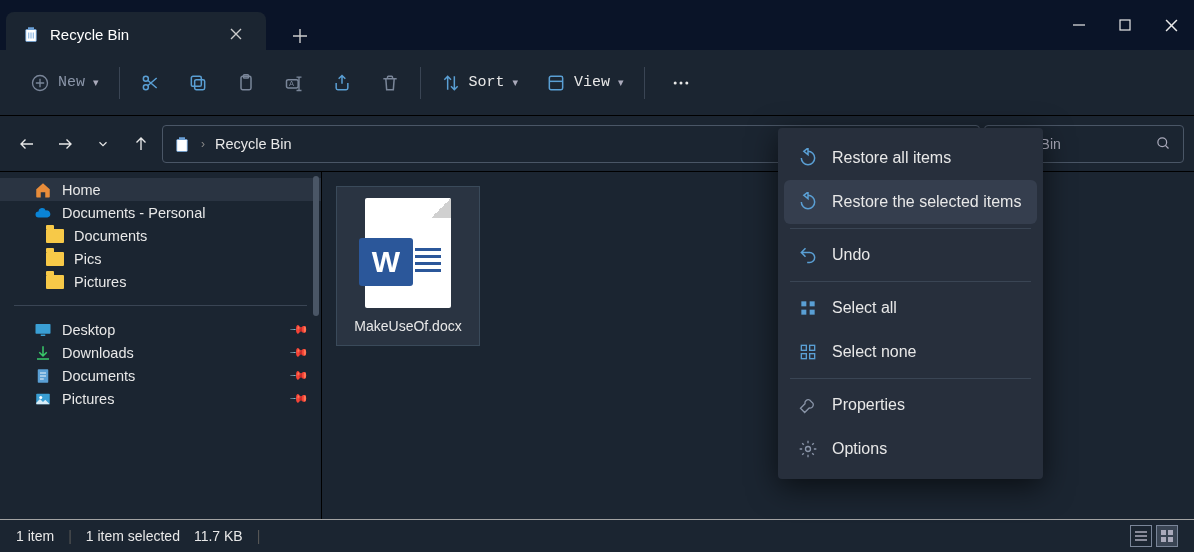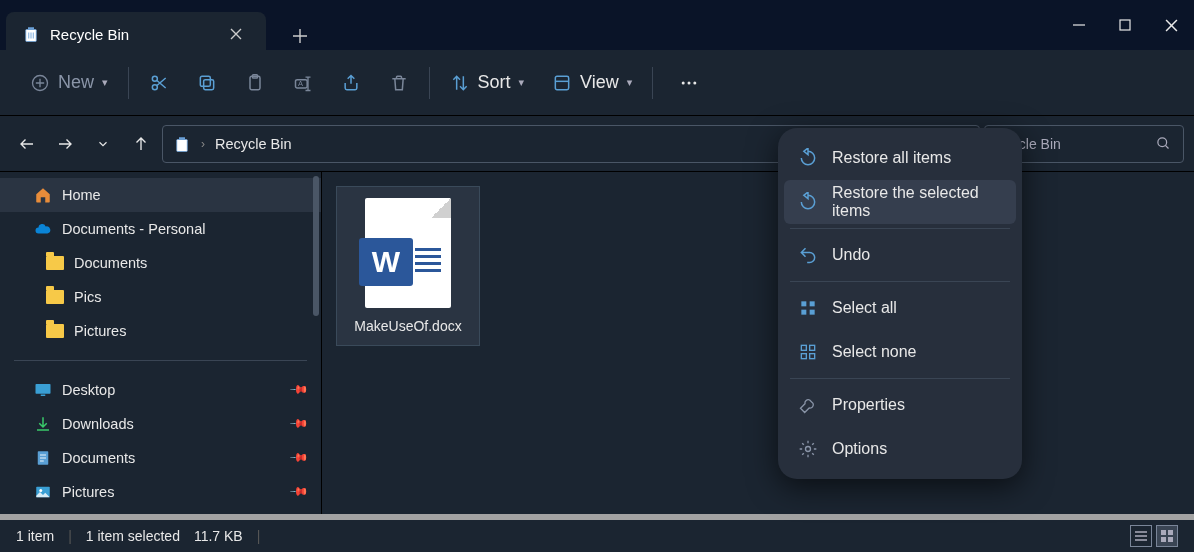--- a/index.html
+++ b/index.html
@@ -11,58 +11,58 @@
   .tab .bin-icon { width:18px; height:18px; }
   .tab-title { font-size:15px; color:#fff; }
   .tab-close { margin-left:auto; width:28px; height:28px; display:flex; align-items:center; justify-content:center; color:#ccc; border-radius:4px; }
   .new-tab { display:flex; align-items:center; justify-content:center; width:40px; height:40px; margin-left:14px; color:#ccc; font-size:18px; position:relative; top:6px; }
   .win-controls { display:flex; }
   .win-btn { width:46px; display:flex; align-items:center; justify-content:center; color:#e8e8e8; }
   
   .toolbar { height:66px; background:#1b2531; display:flex; align-items:center; gap:12px; padding:0 22px; border-bottom:1px solid #000; }
   .tbtn { display:flex; align-items:center; gap:8px; height:40px; padding:0 8px; color:#5a9fd4; border-radius:6px; }
   .tbtn.muted { color:#7a8699; }
-  .tbtn .lbl { color:#e8e8e8; font-size:18px; }
+  .tbtn .lbl { color:#e8e8e8; font-size:15px;font-family:Liberation Mono, monospace; }
   .divider { width:1px; height:32px; background:#3a4554; }
   .tbtn svg { width:20px; height:20px; }
   .chev { color:#aab; font-size:11px; }
   
   .navrow { height:56px; background:#1b2531; display:flex; align-items:center; padding:0 10px; gap:4px; border-bottom:1px solid #000; }
   .nav-arrow { width:34px; height:34px; display:flex; align-items:center; justify-content:center; color:#e8e8e8; }
   .addr { flex:1; height:38px; border:1px solid #4a5666; border-radius:4px; display:flex; align-items:center; gap:10px; padding:0 10px; background:#1b2531; }
   .addr .caret { color:#888; font-size:12px; }
   .addr .loc { font-size:14.5px; color:#e8e8e8; }
   .search { width:200px; height:38px; border:1px solid #4a5666; border-radius:4px; display:flex; align-items:center; justify-content:space-between; padding:0 12px; color:#aab; font-size:14px; }
   
   .body { display:flex; height:386px; background:#1b2531; }
   .sidebar { width:322px; background:#1b2531; border-right:1px solid #000; position:relative; padding-top:6px; }
-  .sb-item { display:flex; align-items:center; gap:10px; height:34px; padding:0 14px 0 34px; font-size:14.5px; color:#e8e8e8; }
+  .sb-item { display:flex; align-items:center; gap:10px; height:23px; padding:0 14px 0 34px; font-size:14.5px; color:#e8e8e8; }
   .sb-item.indent { padding-left:46px; }
   .sb-item.active { background:#2a3442; }
   .sb-item .fold { width:18px; height:14px; background:#f7c948; border-radius:1px; position:relative; }
   .sb-item .fold::before { content:''; position:absolute; top:-4px; left:0; width:8px; height:4px; background:#f7c948; border-radius:1px 1px 0 0; }
   .sb-sep { height:1px; background:#3a4554; margin:12px 14px; }
   .pin { margin-left:auto; color:#7a8699; font-size:12px; transform:rotate(45deg); }
   .scroll-thumb { position:absolute; right:2px; top:4px; width:6px; height:140px; background:#4a5666; border-radius:3px; }
   .content { flex:1; position:relative; padding:14px; }
   .file { width:144px; height:160px; background:#2a3442; border:1px solid #3a4a5a; display:flex; flex-direction:column; align-items:center; justify-content:center; gap:10px; }
   .file-icon { width:86px; height:110px; background:#fff; border-radius:2px; position:relative; }
   .file-icon::after { content:''; position:absolute; top:0; right:0; width:20px; height:20px; background:linear-gradient(135deg,#fff 50%,#d0d0d0 50%); border-top-right-radius:2px; }
   .word-badge { position:absolute; left:-6px; top:40px; width:54px; height:48px; background:#2b579a; border-radius:3px; display:flex; align-items:center; justify-content:center; color:#fff; font-size:30px; font-weight:700; }
   .word-lines { position:absolute; right:10px; top:50px; width:26px; display:flex; flex-direction:column; gap:4px; }
   .word-lines span { height:3px; background:#2b579a; }
   .file-name { font-size:14px; color:#e8e8e8; }
   
-  .ctx { position:absolute; left:778px; top:128px; width:244px; background:#272f3c; border-radius:19px; box-shadow:0 8px 30px rgba(0,0,0,.6); padding:8px 6px; z-index:50; }
+  .ctx { position:absolute; left:778px; top:128px; width:265px; background:#272f3c; border-radius:4px; box-shadow:0 8px 30px rgba(0,0,0,.6); padding:8px 6px; z-index:50; }
   .ctx-item { display:flex; align-items:center; gap:14px; height:44px; padding:0 14px; border-radius:6px; font-size:16px; color:#e8e8e8; }
   .ctx-item.hl { background:#353e4e; }
   .ctx-item svg, .ctx-item .ci { width:20px; height:20px; color:#5a9fd4; flex-shrink:0; }
   .ctx-sep { height:1px; background:#3a4554; margin:4px 6px; }
   
-  .status { position:absolute; bottom:0; left:0; right:0; height:30px; background:#1b2531; display:flex; align-items:center; padding:16px 16px; gap:14px; font-size:14px; color:#e8e8e8; border-top:6px solid #a3a3a3; }
+  .status { position:absolute; bottom:0; left:0; right:0; height:30px; background:#1b2531; display:flex; align-items:center; padding:16px 16px; gap:14px; font-size:14px; color:#e8e8e8; border-top:1px solid #a3a3a3; }
   .status .sep { color:#555; }
   .view-icons { margin-left:auto; display:flex; gap:4px; }
   .vi { width:22px; height:22px; border:1px solid #7a8699; display:flex; align-items:center; justify-content:center; }
   .vi.active { background:#3a4554; }
 </style>
 </head>
 <body>
 
 <div class="titlebar">
   <div class="tab-strip">

